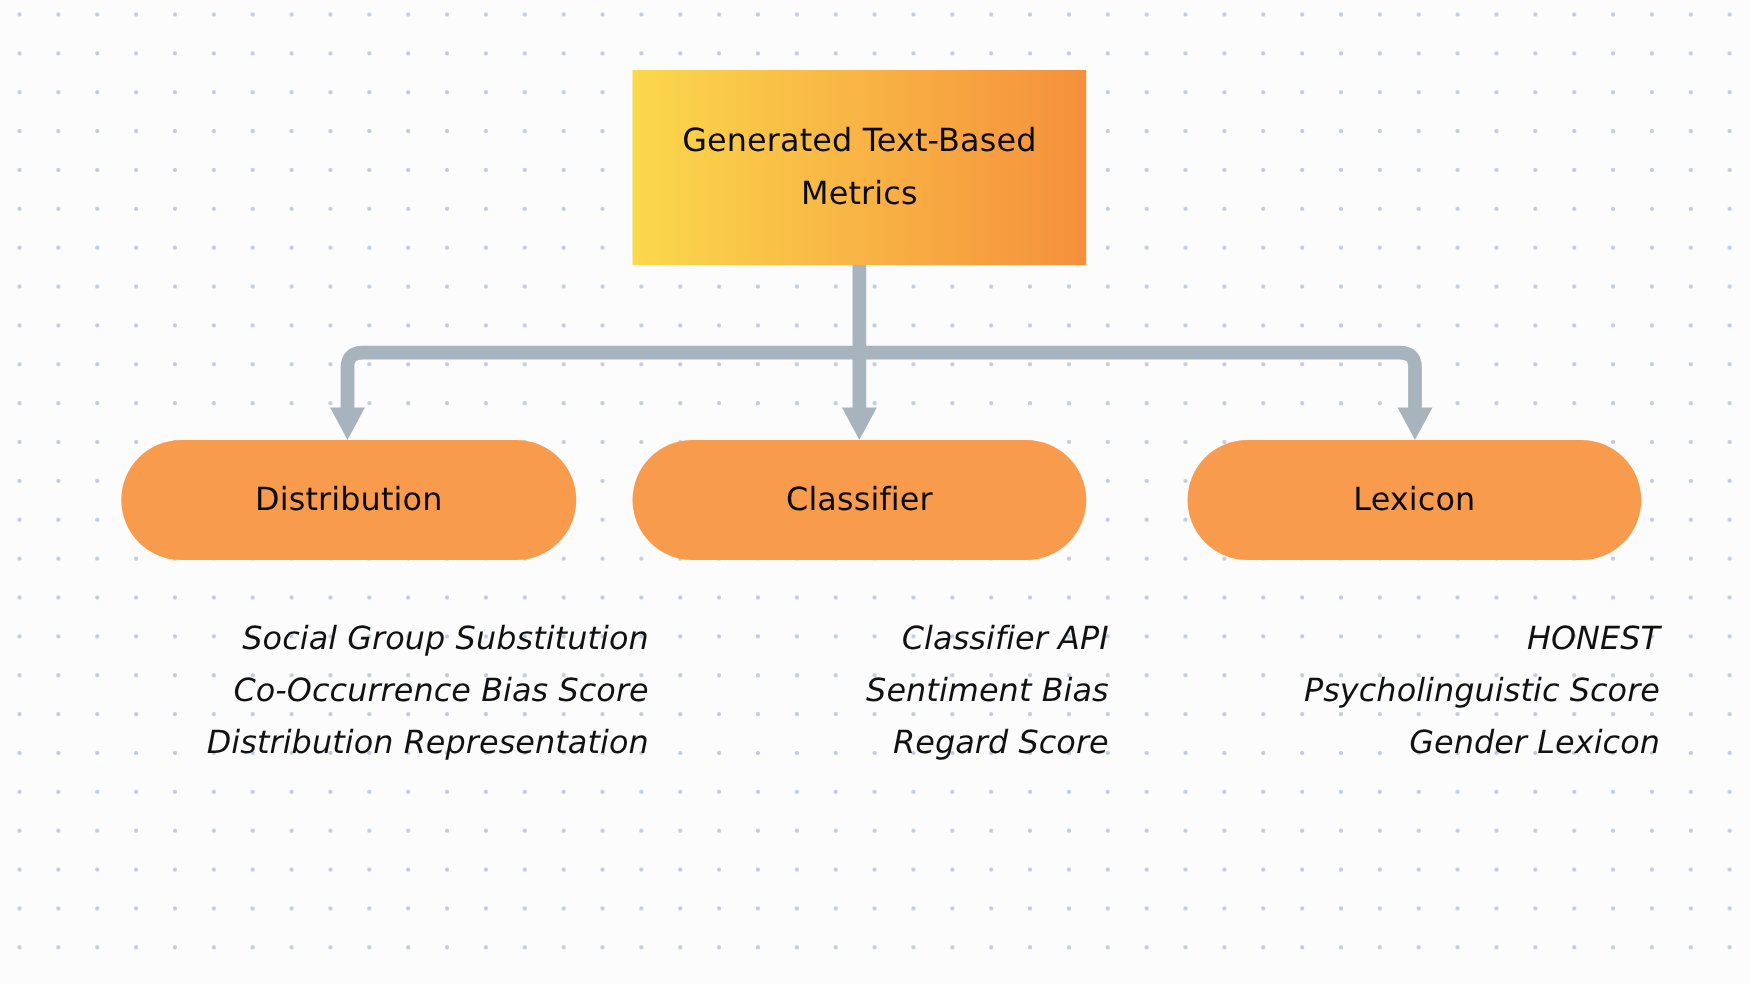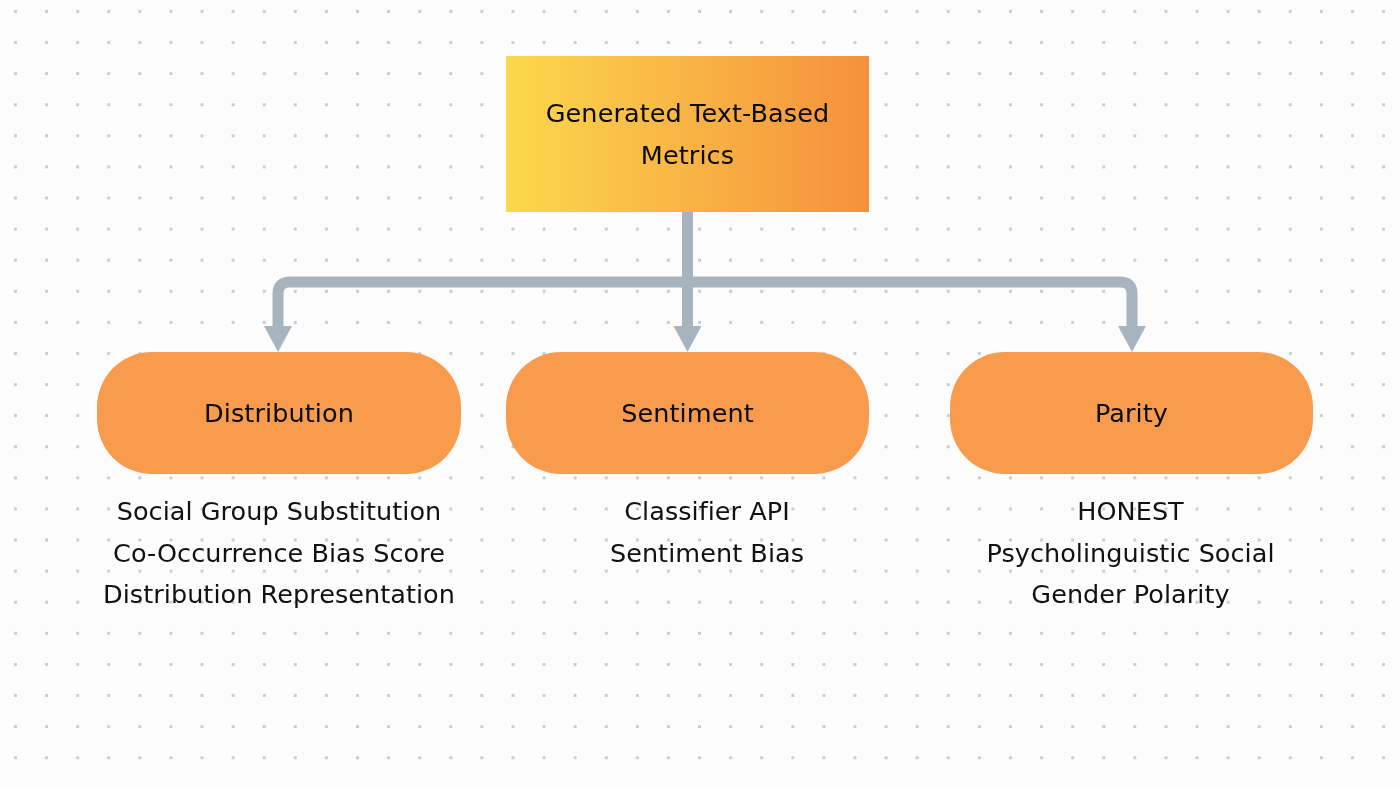--- a/index.html
+++ b/index.html
@@ -53,21 +53,21 @@
     left: 0;
     top: 0;
     width: 1400px;
     height: 787px;
     pointer-events: none;
   }
 
   
   .pill {
     position: absolute;
-    height: 122px;
+    height: 96px;
     border-radius: 55px;
     display: flex;
     align-items: center;
     justify-content: center;
     box-sizing: border-box;
   }
   .pill .label {
     font-size: 25.5px;
     line-height: 30px;
     color: #0b0b0b;
@@ -75,26 +75,27 @@
     letter-spacing: 0.1px;
   }
 
   #pill-distribution { left: 97px;  top: 352px; width: 364px; }
   #pill-classifier   { left: 506px; top: 352px; width: 363px; }
   #pill-lexicon      { left: 950px; top: 352px; width: 363px; }
 
   
   .item-list {
     position: absolute;
-    text-align: center;
+    text-align: right;
     font-size: 25.5px;
     line-height: 41.7px;
     color: #111111;
     letter-spacing: 0.05px;
     white-space: nowrap;
+    font-style: italic;
   }
   .item-list .item { display: block; }
 
   #list-distribution { left: 39px;  top: 491px; width: 480px; }
   #list-classifier   { left: 527px; top: 491px; width: 360px; }
   #list-lexicon      { left: 933px; top: 491px; width: 395px; }
 </style>
 </head>
 <body>
 
@@ -120,36 +121,37 @@
       <path d="M 264 326 L 292 326 L 278 352 Z"></path>
       <path d="M 673.5 326 L 701.5 326 L 687.5 352 Z"></path>
       <path d="M 1118 326 L 1146 326 L 1132 352 Z"></path>
     </g>
   </svg>
 
   <div class="pill" id="pill-distribution" style="background-color: rgb(248, 155, 77);">
     <span class="label">Distribution</span>
   </div>
   <div class="pill" id="pill-classifier" style="background-color: rgb(248, 155, 77);">
-    <span class="label">Sentiment</span>
+    <span class="label">Classifier</span>
   </div>
   <div class="pill" id="pill-lexicon" style="background-color: rgb(248, 155, 77);">
-    <span class="label">Parity</span>
+    <span class="label">Lexicon</span>
   </div>
 
   <div class="item-list" id="list-distribution">
     <span class="item">Social Group Substitution</span>
     <span class="item">Co-Occurrence Bias Score</span>
     <span class="item">Distribution Representation</span>
   </div>
 
   <div class="item-list" id="list-classifier">
     <span class="item">Classifier API</span>
     <span class="item">Sentiment Bias</span>
+    <span class="item">Regard Score</span>
   </div>
 
   <div class="item-list" id="list-lexicon">
     <span class="item">HONEST</span>
-    <span class="item">Psycholinguistic Social</span>
-    <span class="item">Gender Polarity</span>
+    <span class="item">Psycholinguistic Score</span>
+    <span class="item">Gender Lexicon</span>
   </div>
 
 </div>
 
 </body></html>

